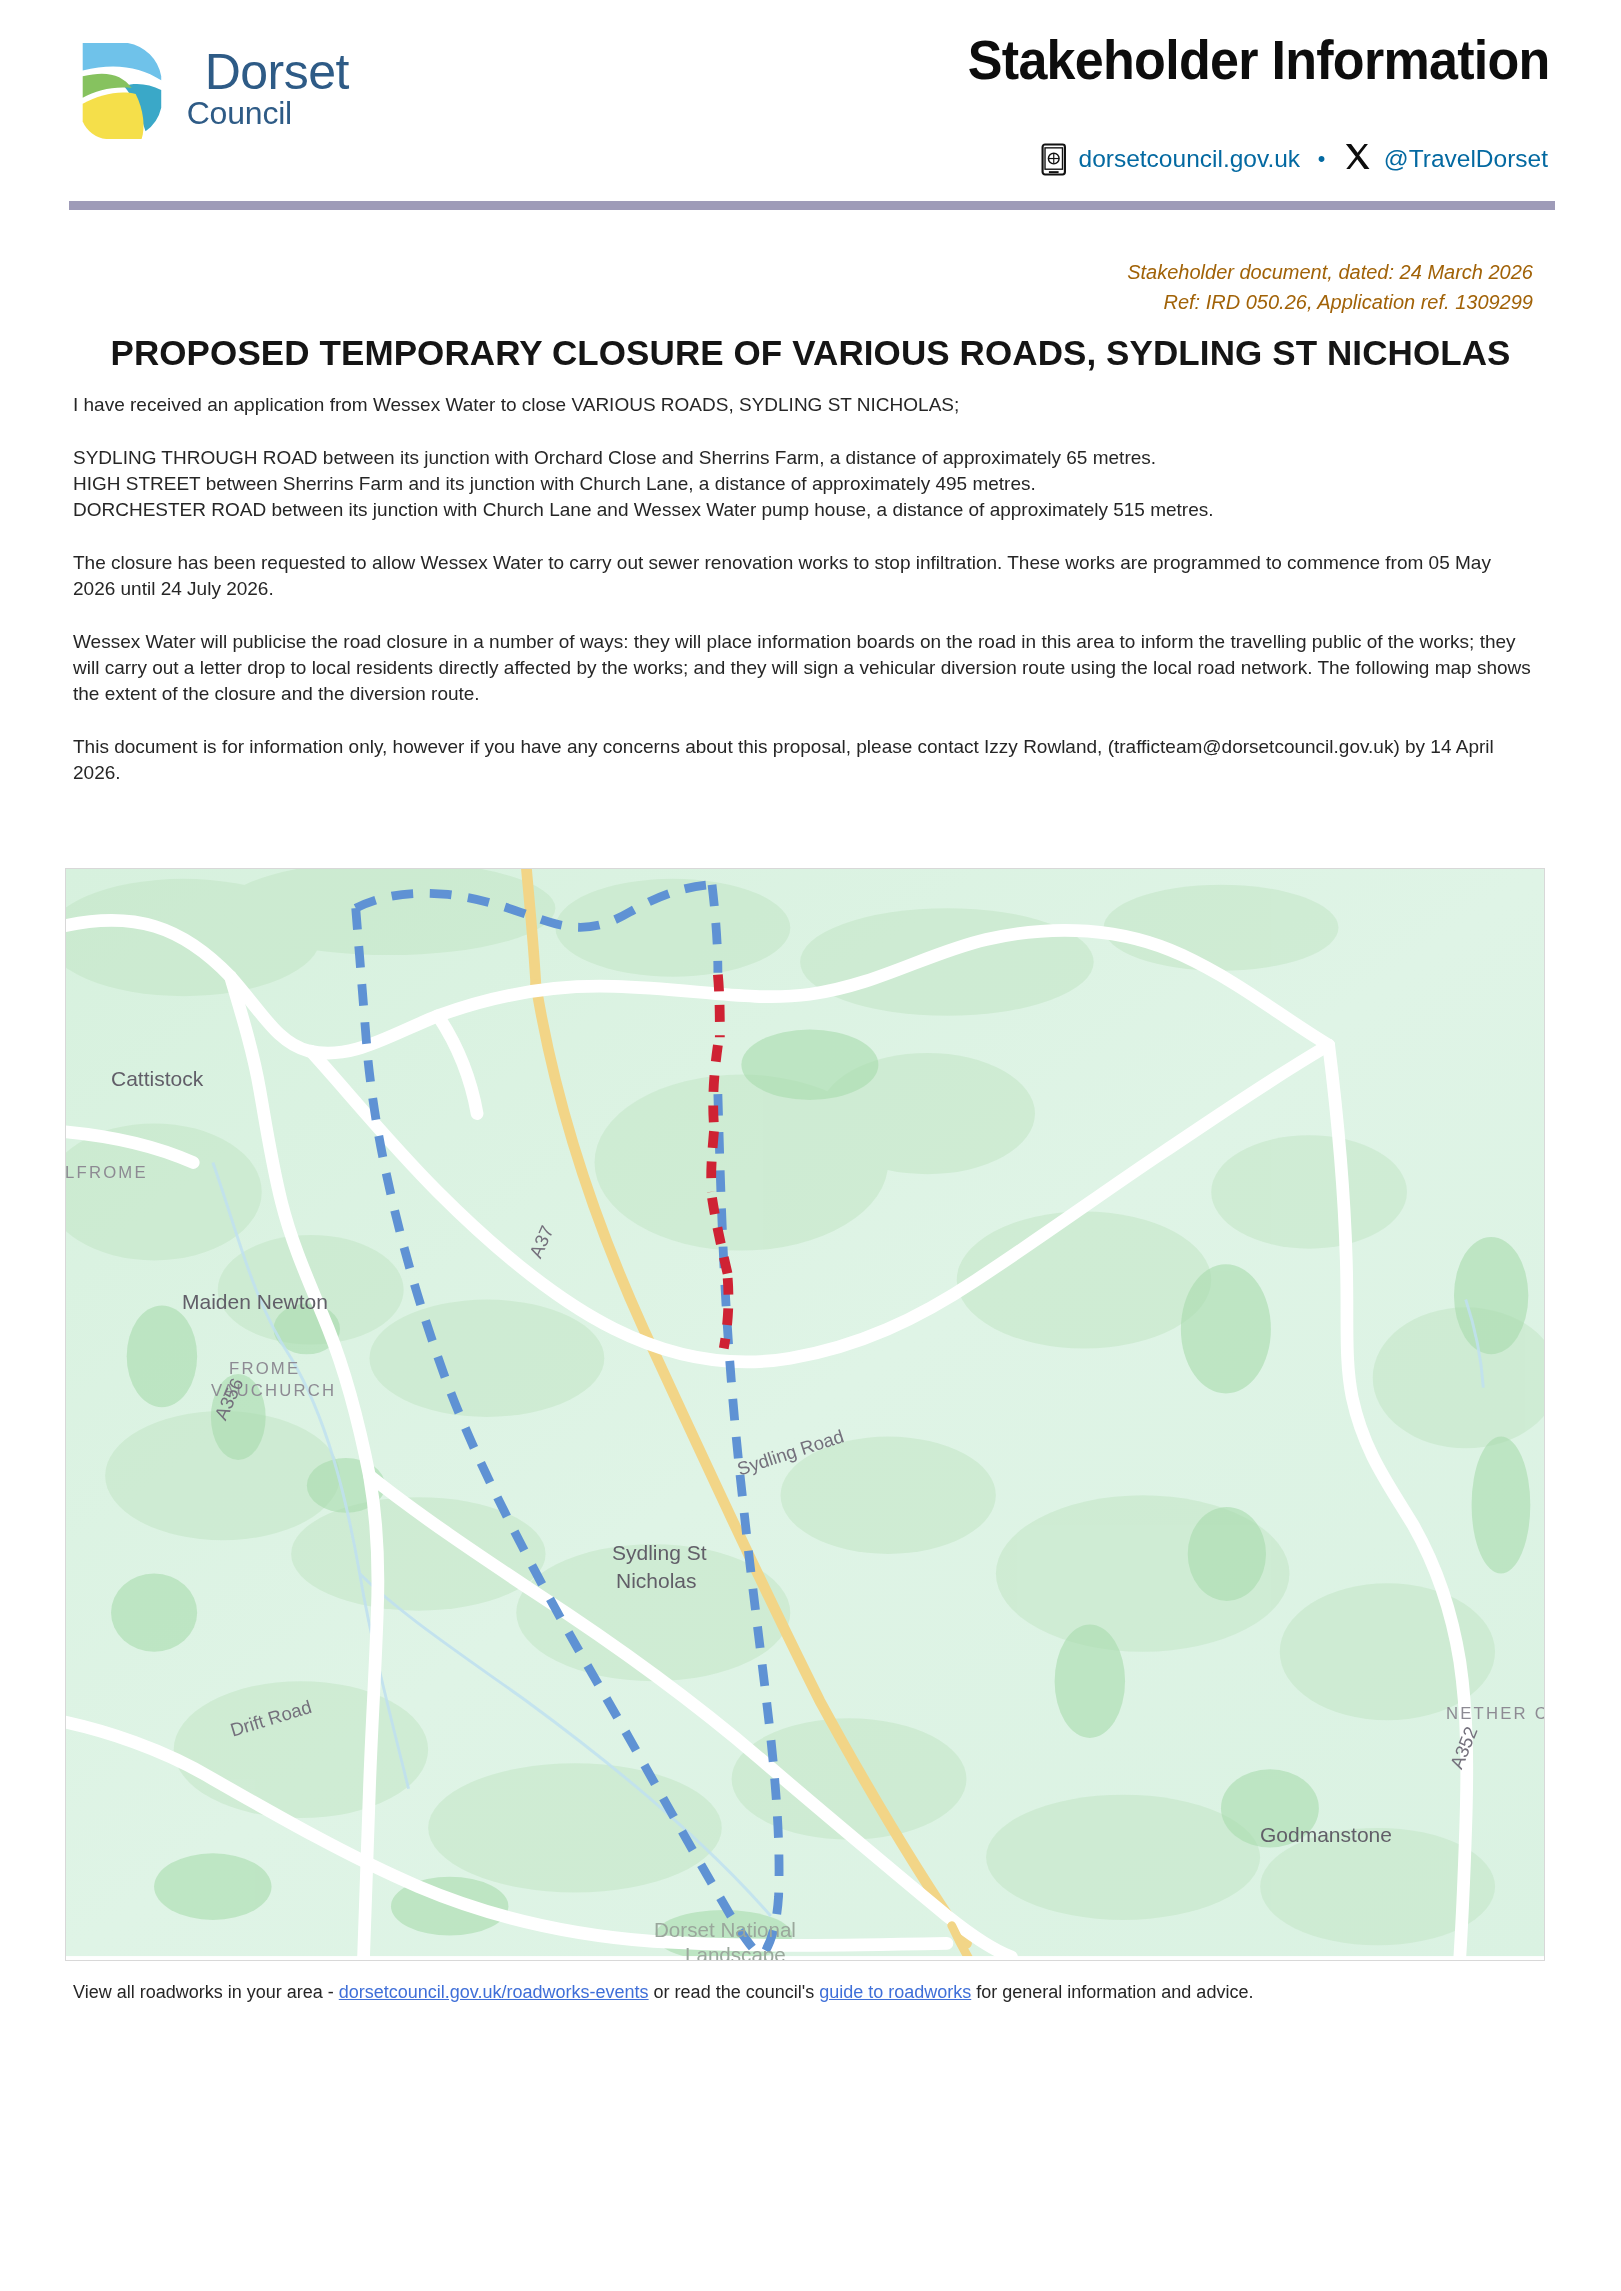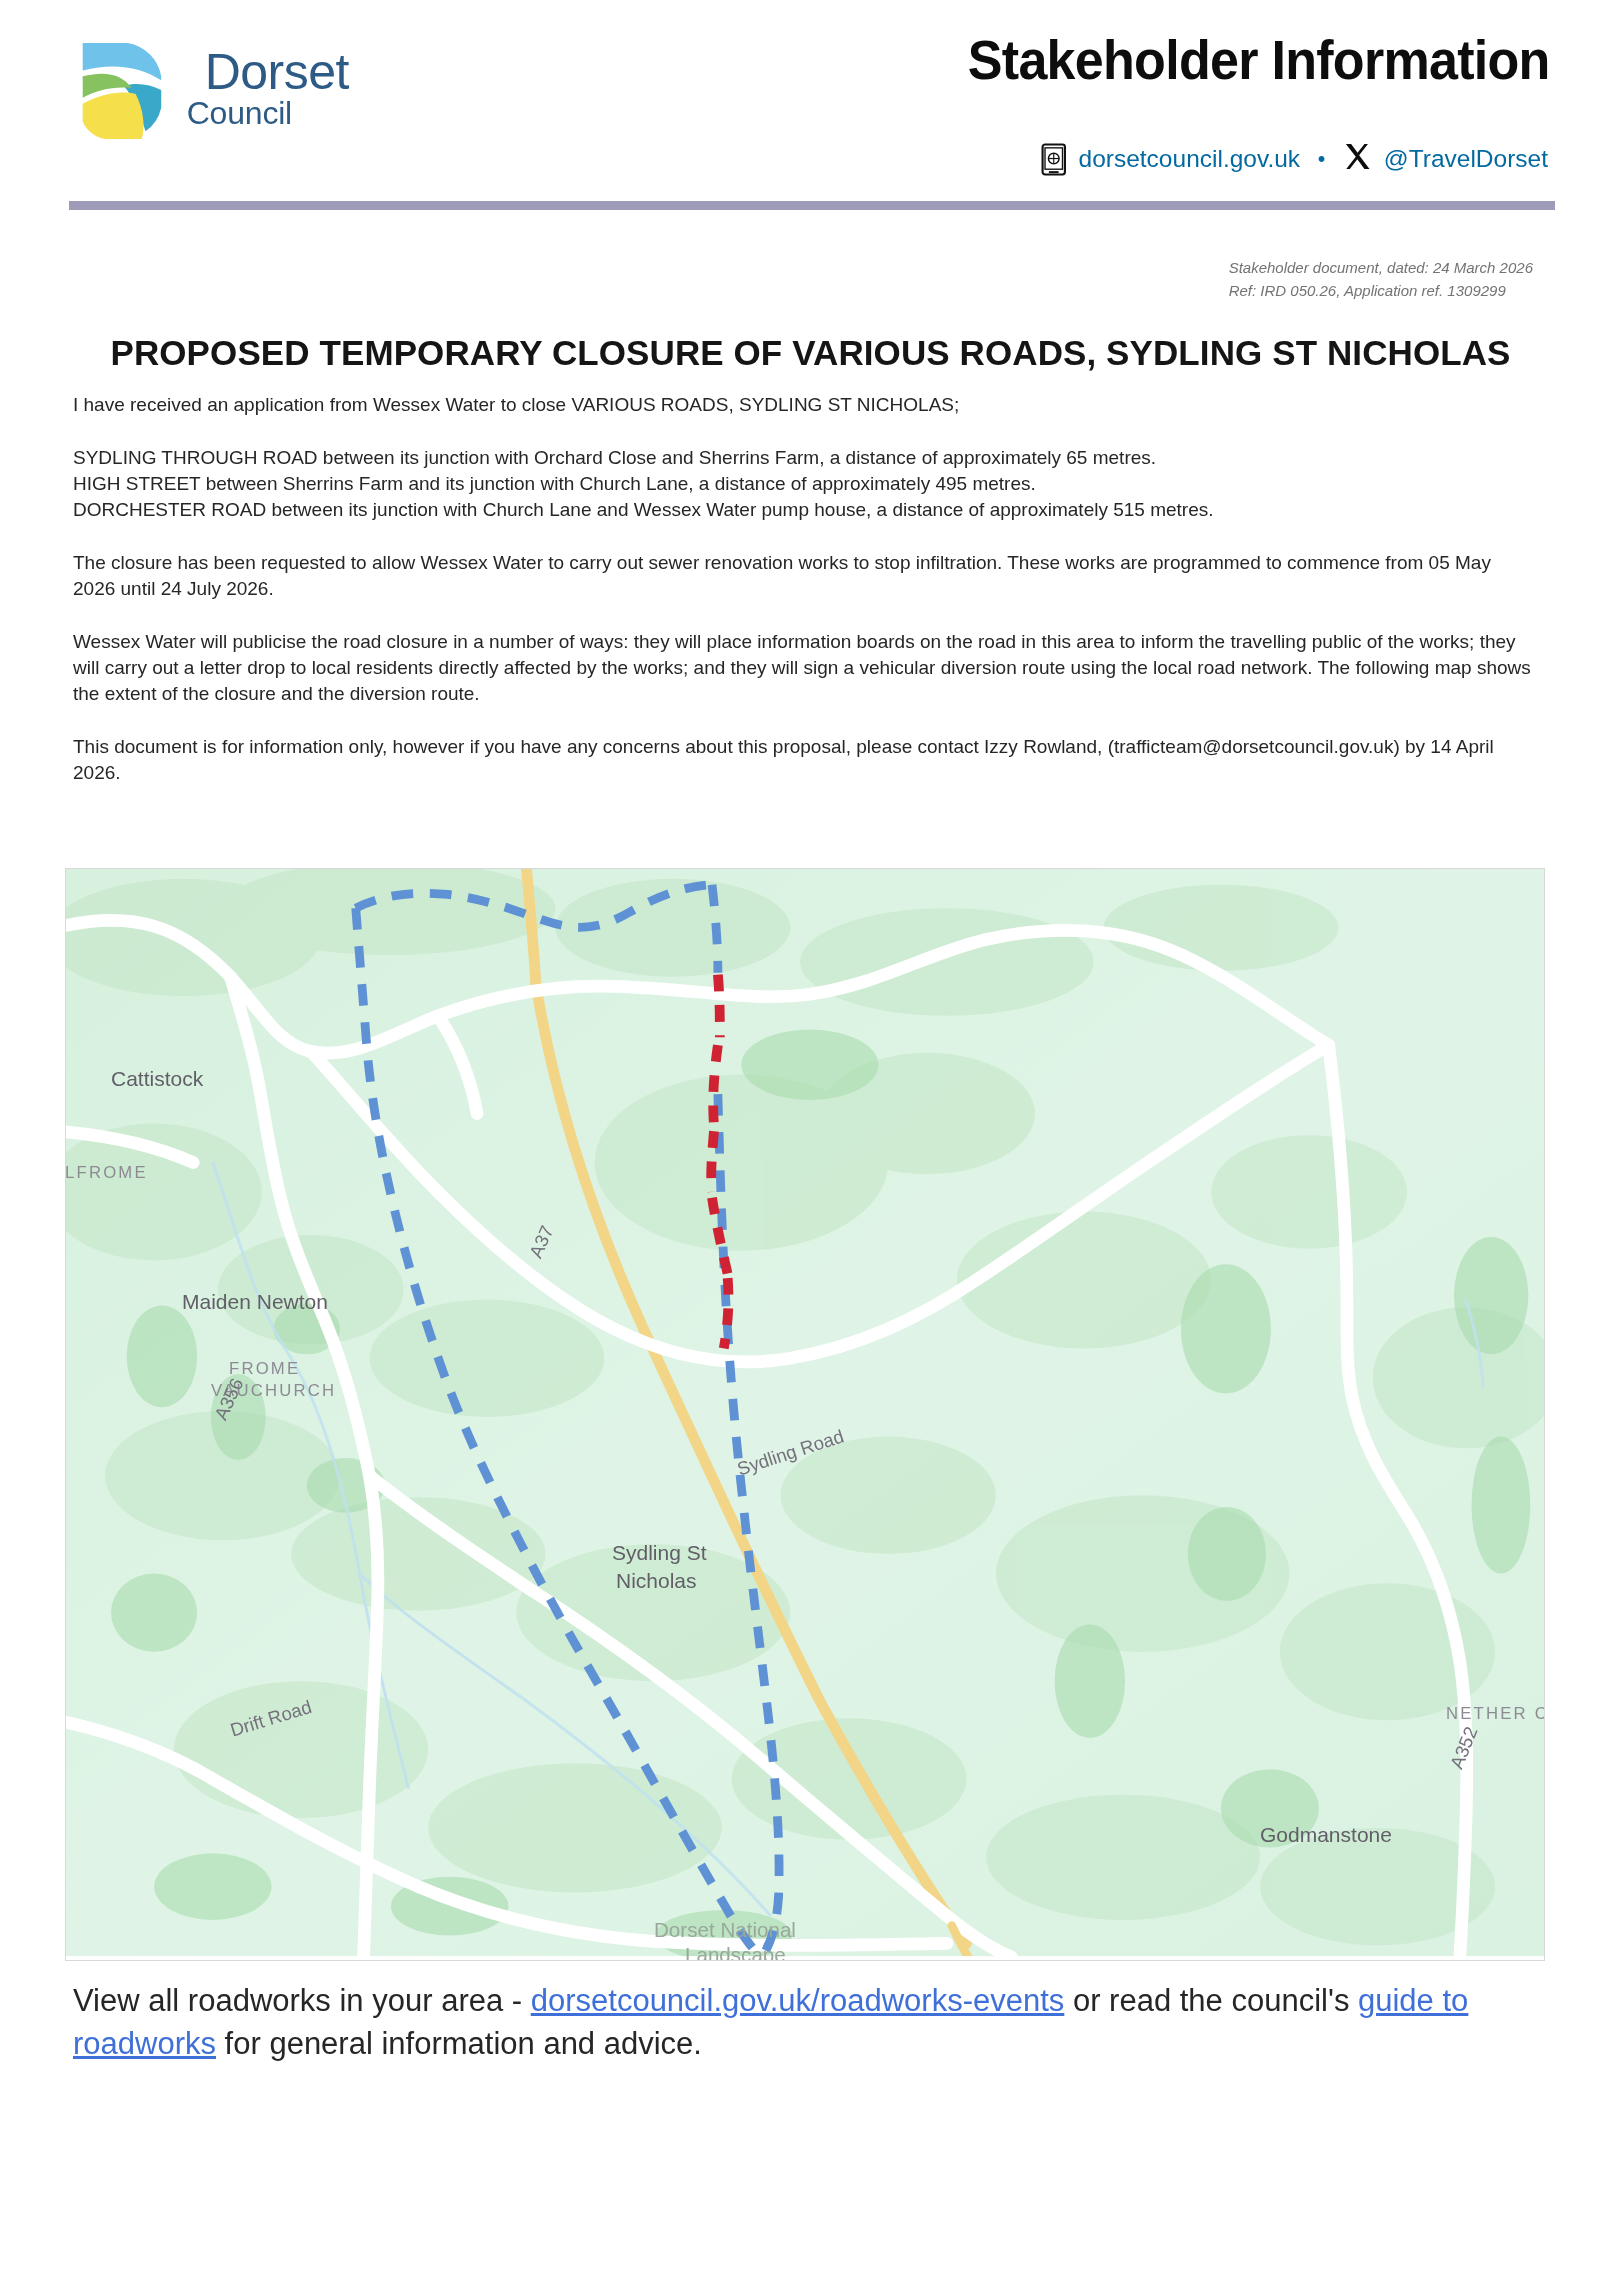--- a/index.html
+++ b/index.html
@@ -110,25 +110,25 @@
     width: 1486px;
     height: 8.8px;
     background: #9e9bb8;
   }
 
   
   .refblock {
     position: absolute;
     right: 88px;
     top: 257px;
-    text-align: left;
+    text-align: right;
     font-style: italic;
-    font-size: 15px;
+    font-size: 20px;
     line-height: 1.5;
-    color: #737373;
+    color: #a16207;
   }
 
   
   .doc-title {
     position: absolute;
     left: 0;
     top: 333px;
     width: 1621px;
     text-align: center;
     font-size: 35px;
@@ -178,21 +178,21 @@
   .lbl-caps   { font-size: 16.7px; letter-spacing: 2.2px; color: #8d8a93; }
   .lbl-road   { font-size: 18.6px; color: #74707c; }
   .lbl-park   { font-size: 20.6px; color: #9aa79c; }
 
   
   .footer-copy {
     position: absolute;
     left: 73px;
     top: 1980px;
     width: 1421px;
-    font-size: 31px;
+    font-size: 18px;
     line-height: 1.38;
     color: #262626;
   }
   .footer-copy a {
     color: #3f6fd8;
     text-decoration: underline;
   }
 </style>
 </head>
 <body>

